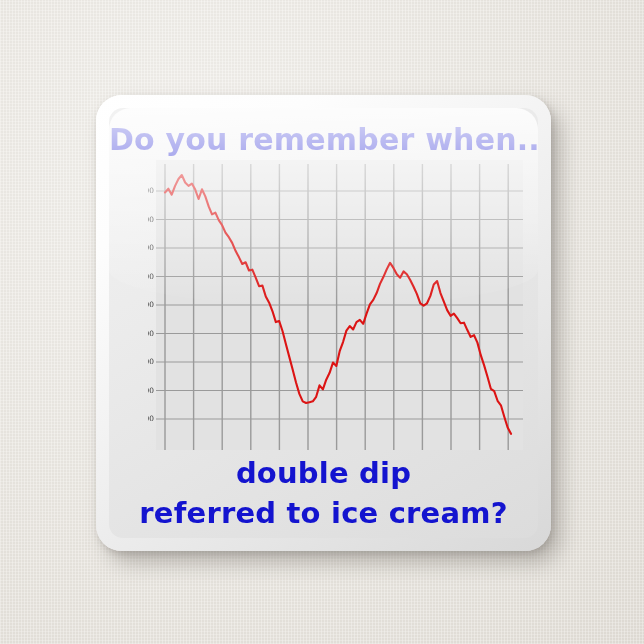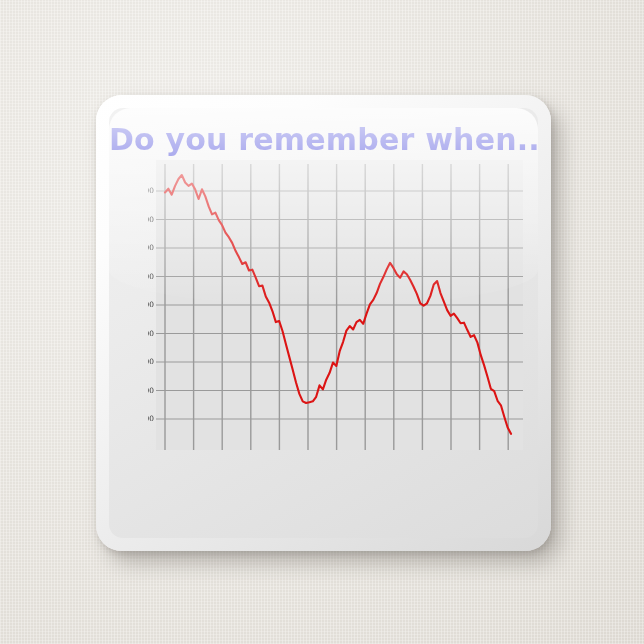--- a/index.html
+++ b/index.html
@@ -152,16 +152,18 @@
             <text class="ytick-label" x="6" y="147.2" text-anchor="end">10,000</text>
             <text class="ytick-label" x="6" y="175.7" text-anchor="end">9,000</text>
             <text class="ytick-label" x="6" y="204.2" text-anchor="end">8,000</text>
             <text class="ytick-label" x="6" y="232.7" text-anchor="end">7,000</text>
             <text class="ytick-label" x="6" y="261.2" text-anchor="end">6,000</text>
           </g>
         <path id="series-line" fill="none" stroke="#DC1414" stroke-width="2.1" stroke-linejoin="round" stroke-linecap="round" d="M17.00,32.42L20.36,28.72L23.72,34.70L27.08,25.87L30.44,19.03L33.80,15.04L37.16,22.45L40.51,25.87L43.87,23.59L47.23,29.57L50.59,38.98L53.95,29.29L57.31,36.41L60.67,46.39L64.03,54.37L67.39,52.66L70.75,60.07L74.11,65.20L77.47,72.61L80.83,77.17L84.18,82.87L87.54,90.85L90.90,97.12L94.26,103.96L97.62,102.25L100.98,110.52L104.34,109.66L107.70,117.64L111.06,126.19L114.42,125.62L117.78,136.45L121.14,142.72L124.50,151.27L127.85,162.10L131.21,160.96L134.57,171.22L137.93,184.33L141.29,196.87L144.65,209.41L148.01,222.52L151.37,233.92L154.73,241.33L158.09,243.04L161.45,242.19L164.81,241.33L168.17,236.77L171.52,225.37L174.88,229.36L178.24,219.67L181.60,212.83L184.96,202.57L188.32,205.99L191.68,191.17L195.04,182.05L198.40,170.65L201.76,166.09L205.12,169.51L208.48,162.10L211.83,159.82L215.19,163.81L218.55,153.55L221.91,144.43L225.27,139.87L228.63,133.03L231.99,123.91L235.35,117.07L238.71,109.38L242.07,102.82L245.43,107.95L248.79,114.22L252.15,117.64L255.50,111.37L258.86,114.22L262.22,119.92L265.58,126.76L268.94,134.17L272.30,143.29L275.66,145.57L279.02,143.29L282.38,135.88L285.74,124.48L289.10,121.06L292.46,133.03L295.82,141.58L299.17,150.13L302.53,155.83L305.89,153.55L309.25,158.11L312.61,163.24L315.97,162.67L319.33,170.08L322.69,176.92L326.05,175.21L329.41,182.62L332.77,195.16L336.13,205.42L339.49,216.82L342.84,228.79L346.20,231.07L349.56,240.76L352.92,245.32L356.28,256.72L359.64,267.55L363.00,273.82"></path>
       </svg>
     </div>
 
+    <div class="caption" id="caption-bottom-1">double dip</div>
+    <div class="caption" id="caption-bottom-2">referred to ice cream?</div>
 
     <div id="badge-gloss"></div>
   </div>
 </div>
 
 </body></html>

